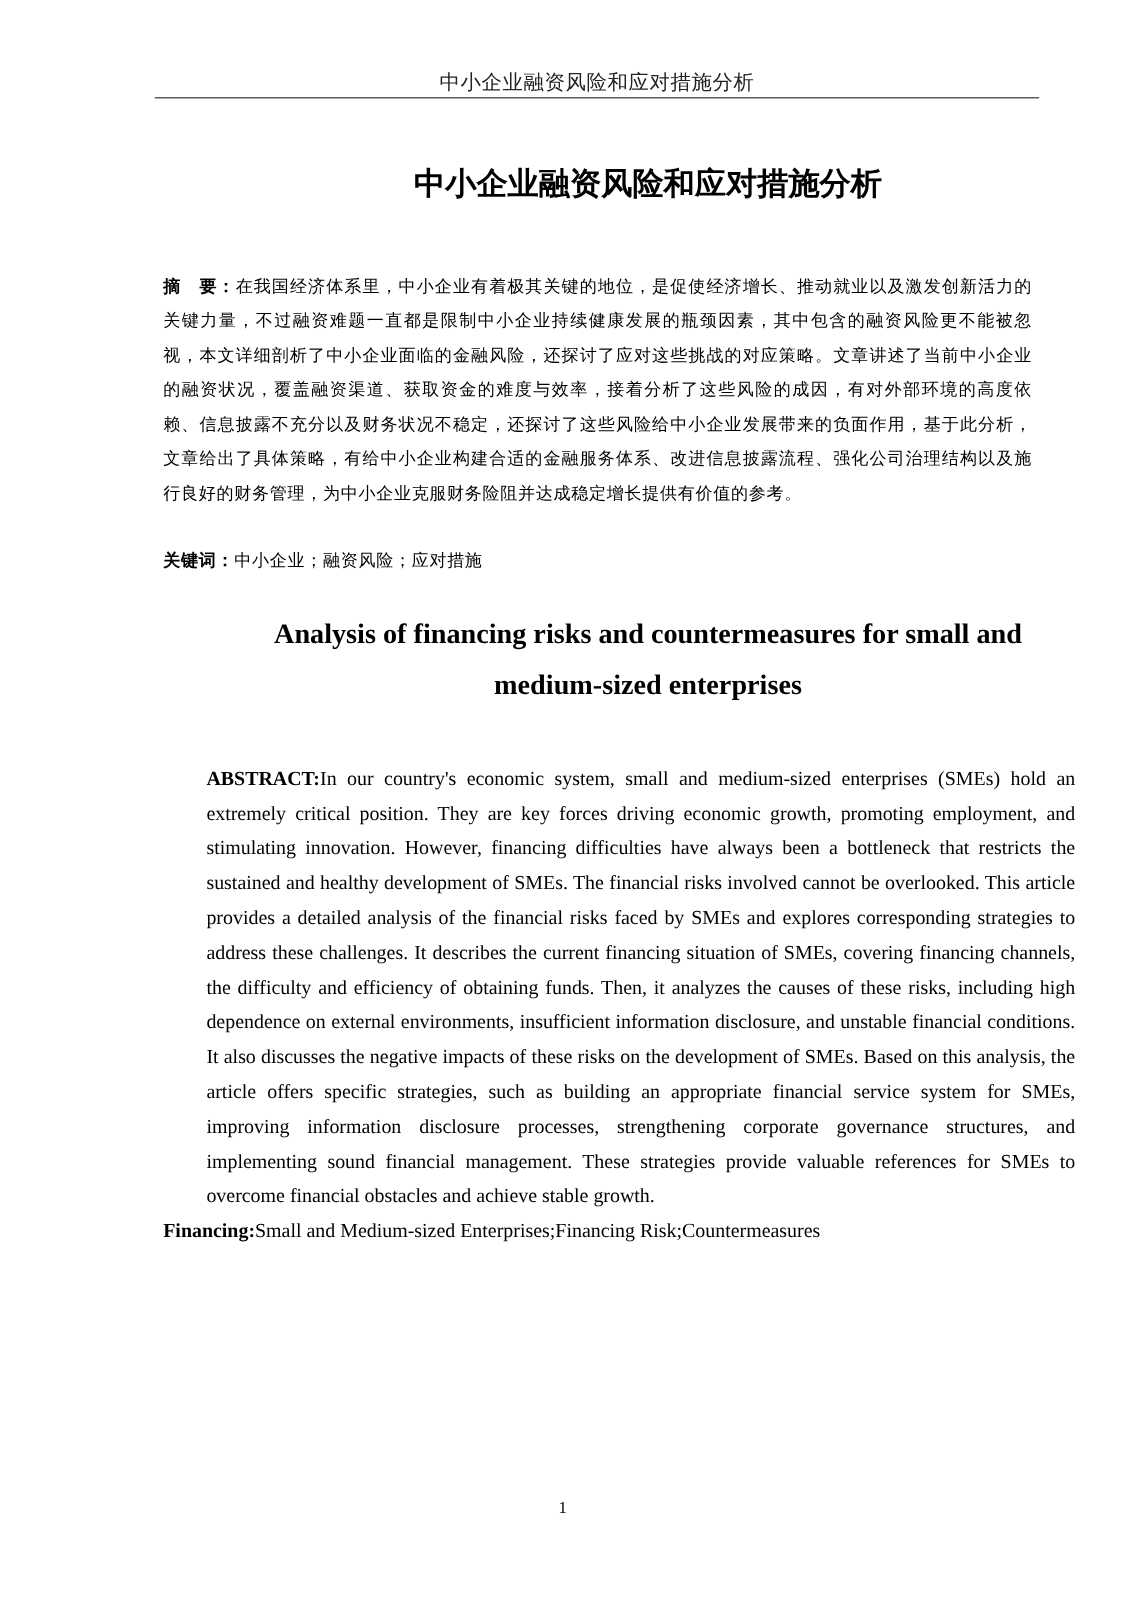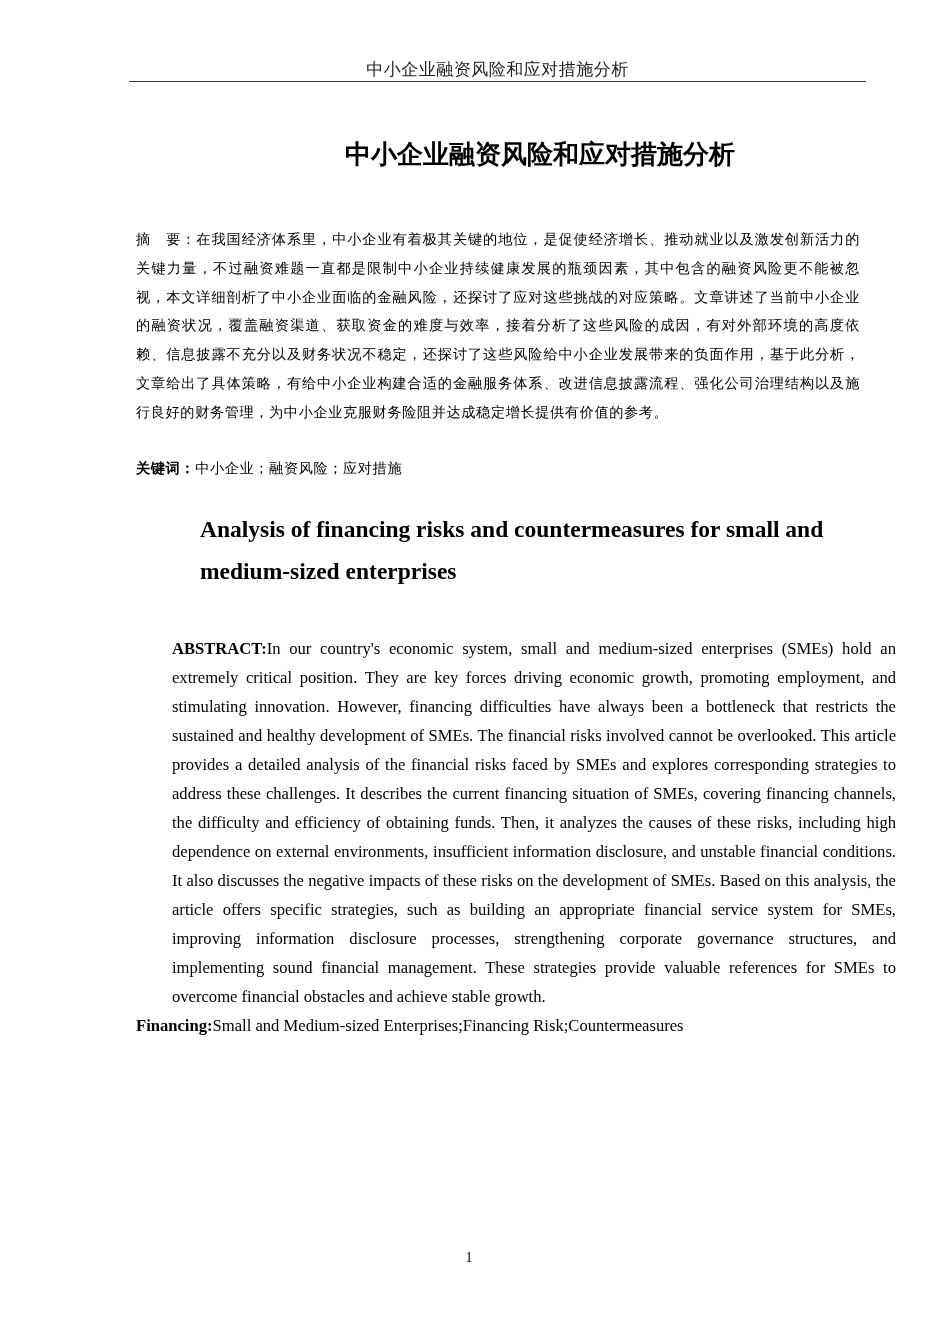--- a/index.html
+++ b/index.html
@@ -53,21 +53,21 @@
       top: 225px;
       width: 724px;
       font-family: "DejaVu Serif", "Liberation Serif", serif;
       font-size: 14.2px;
       line-height: 28.8px;
       text-align: justify;
       text-align-last: left;
       letter-spacing: 0.6px;
     }
     .cn-abstract .lbl {
-      font-weight: normal;
+      font-weight: bold;
       font-family: "DejaVu Sans", "Liberation Sans", sans-serif;
     }
     .cn-keywords {
       position: absolute;
       left: 136px;
       top: 455px;
       width: 724px;
       font-family: "DejaVu Serif", "Liberation Serif", serif;
       font-size: 14.2px;
       line-height: 26px;
@@ -76,20 +76,21 @@
     .cn-keywords .lbl {
       font-weight: bold;
       font-family: "DejaVu Sans", "Liberation Sans", sans-serif;
       margin-top: 20px;
     }
     .en-title {
       position: absolute;
       left: 200px;
       top: 508px;
       width: 680px;
+      text-align: center;
       font-family: "Liberation Serif", "DejaVu Serif", serif;
       font-weight: bold;
       font-size: 23.5px;
       line-height: 42px;
     }
     .en-abstract {
       position: absolute;
       left: 136px;
       top: 634px;
       width: 724px;

